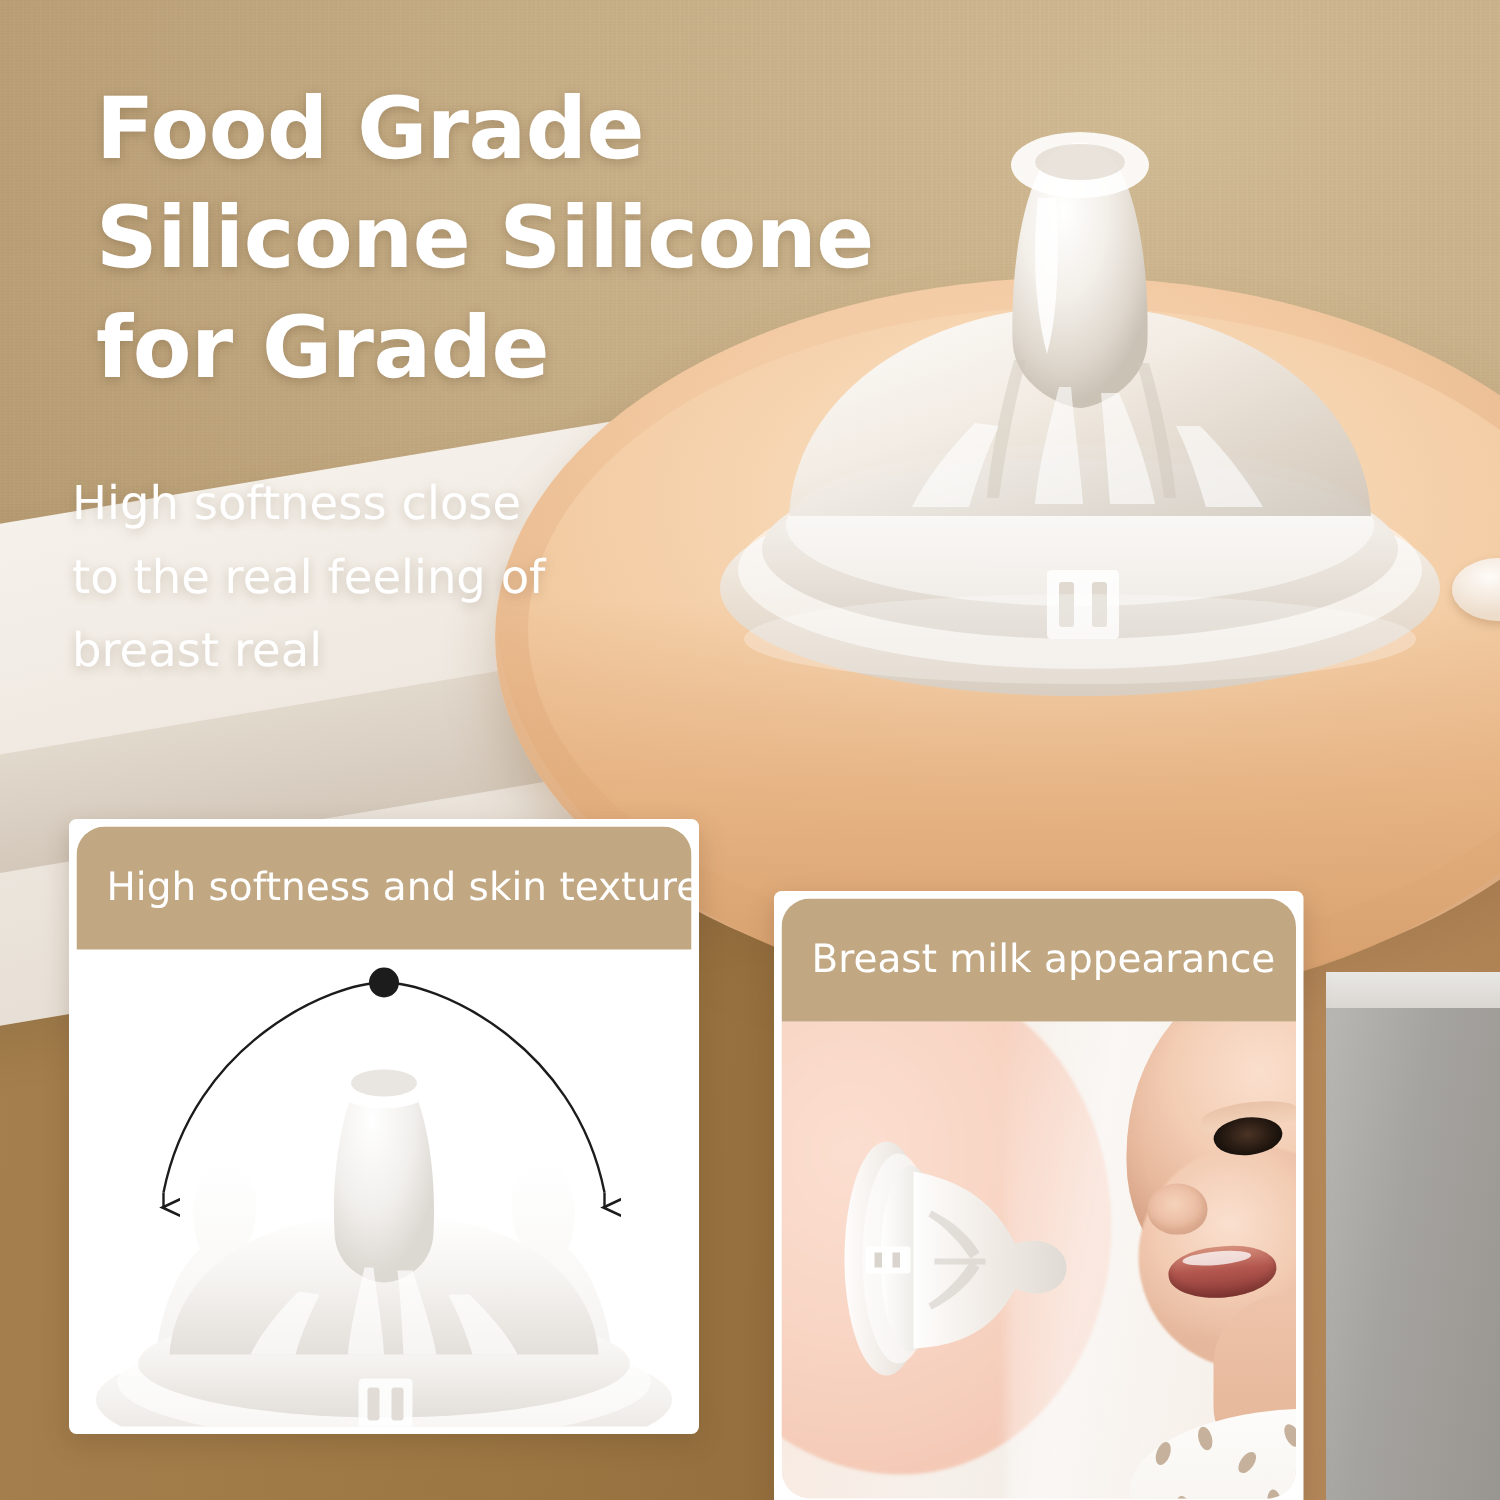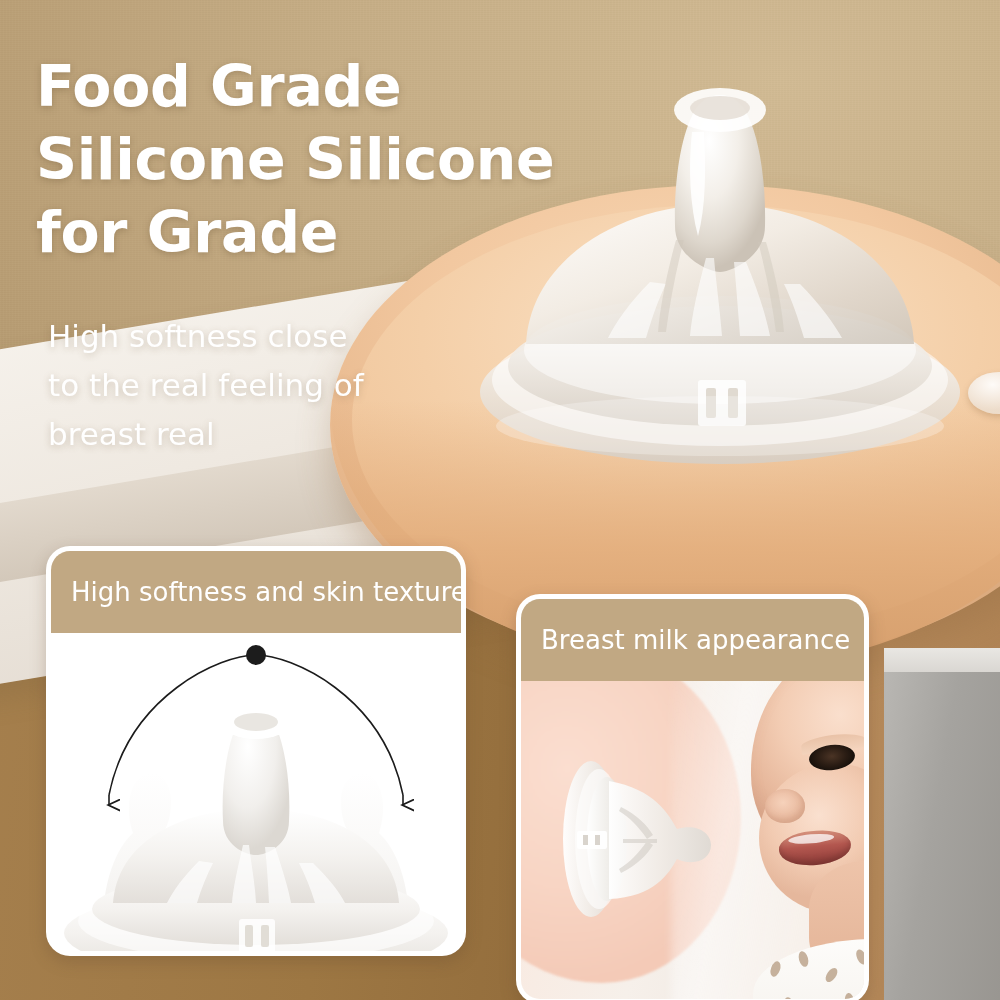--- a/index.html
+++ b/index.html
@@ -74,41 +74,41 @@
   .grey-top {
     position:absolute; left:884px; top:648px; width:130px; height:34px;
     background:linear-gradient(180deg,#e9e7e3,#d3d0cb);
   }
 
   
   .hero-nipple { position:absolute; left:470px; top:44px; width:520px; height:430px; }
 
   
   .headline {
-    position:absolute; left:36px; top:50px; width:620px;
+    position:absolute; left:64px; top:50px; width:620px;
     font-family:"DejaVu Sans", sans-serif;
     font-weight:700; font-size:57px; line-height:73px;
     color:#ffffff; letter-spacing:-0.3px;
     text-shadow:0 2px 7px rgba(110,85,55,.35);
   }
   .headline span { display:block; }
   .subhead {
     position:absolute; left:48px; top:312px; width:420px;
     font-family:"DejaVu Sans", sans-serif;
     font-weight:400; font-size:31px; line-height:49px;
     color:#ffffff;
     text-shadow:0 2px 7px rgba(120,95,65,.30);
   }
   .subhead span { display:block; }
 
   
   .cards { position:absolute; left:0; top:0; width:1000px; height:1000px; }
   .card {
     position:absolute; top:546px; height:410px;
-    border-radius:24px;
+    border-radius:5px;
     background:#ffffff;
     padding:5px;
     box-shadow:0 6px 16px rgba(95,70,45,.26);
     overflow:hidden;
   }
   .card-inner {
     position:relative; width:100%; height:100%;
     border-radius:19px; overflow:hidden; background:#fff;
   }
   .card-left  { left:46px;  width:420px; }

